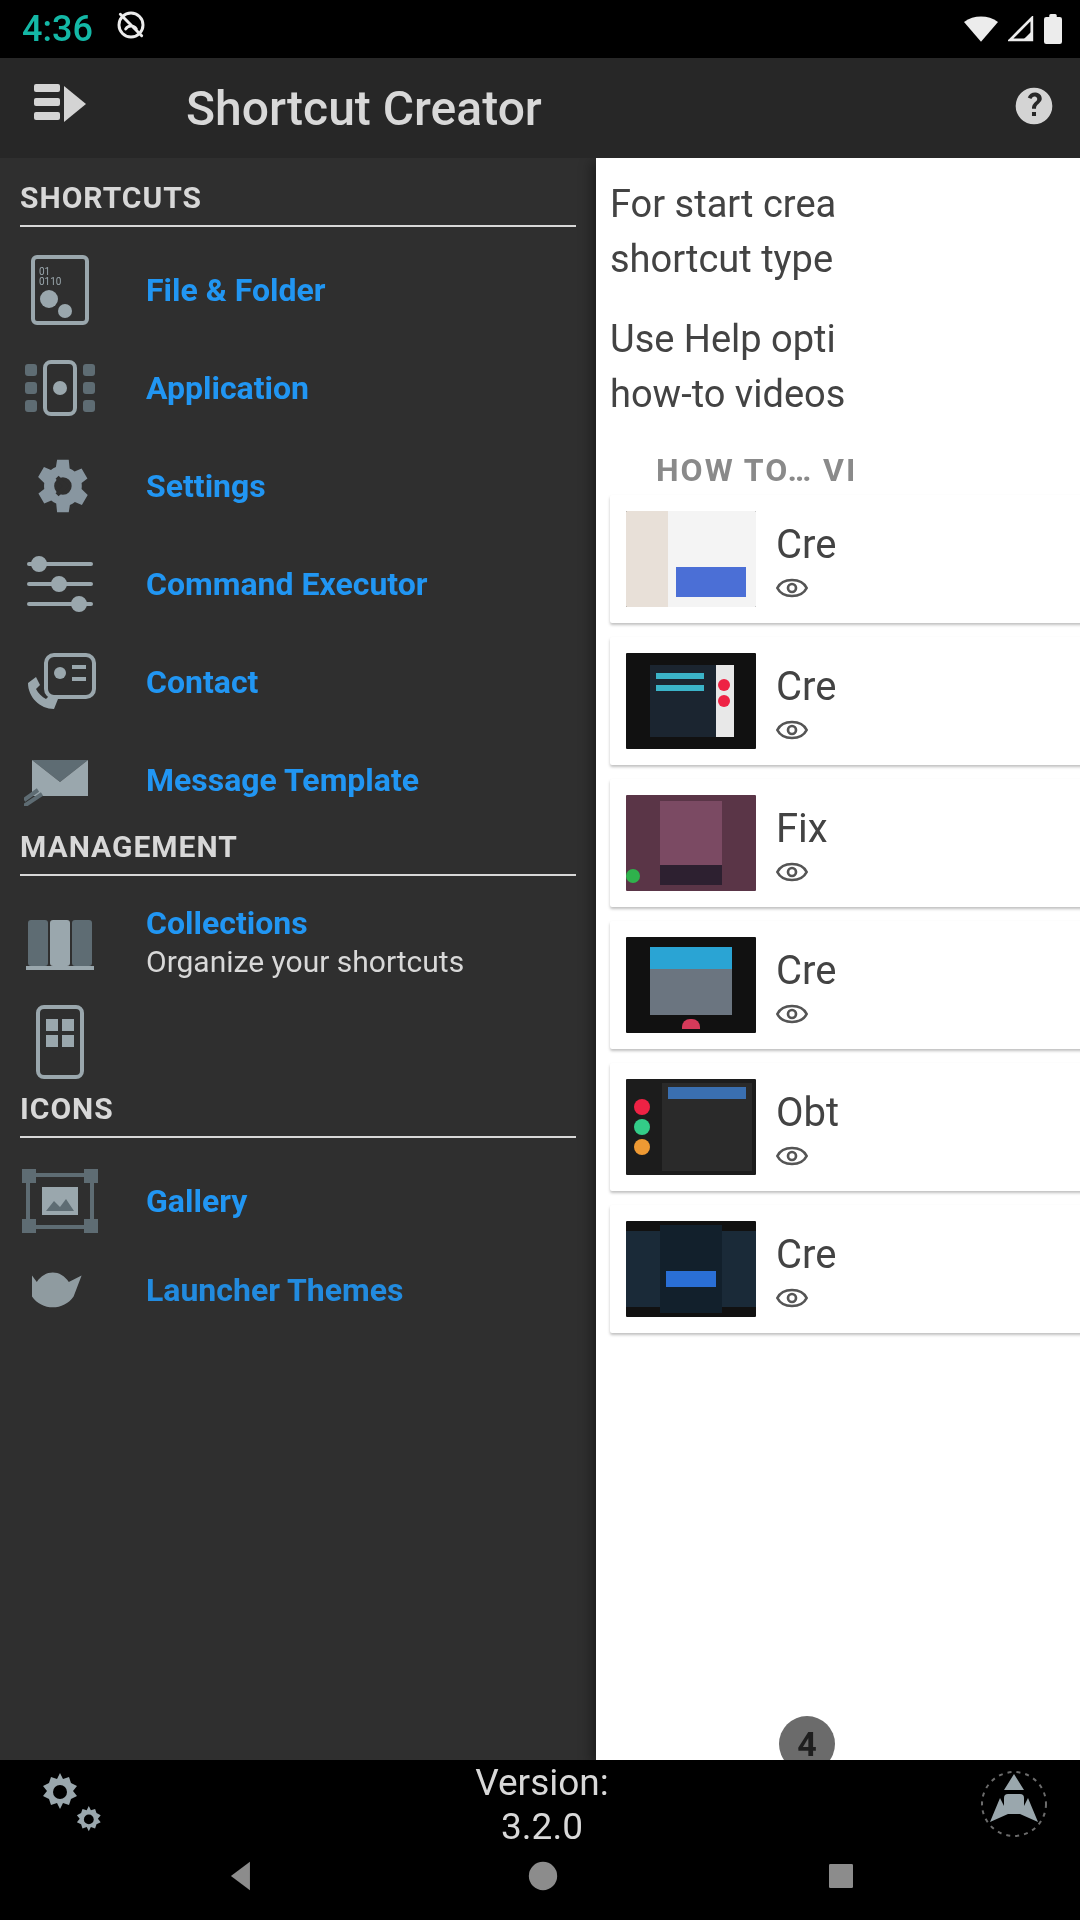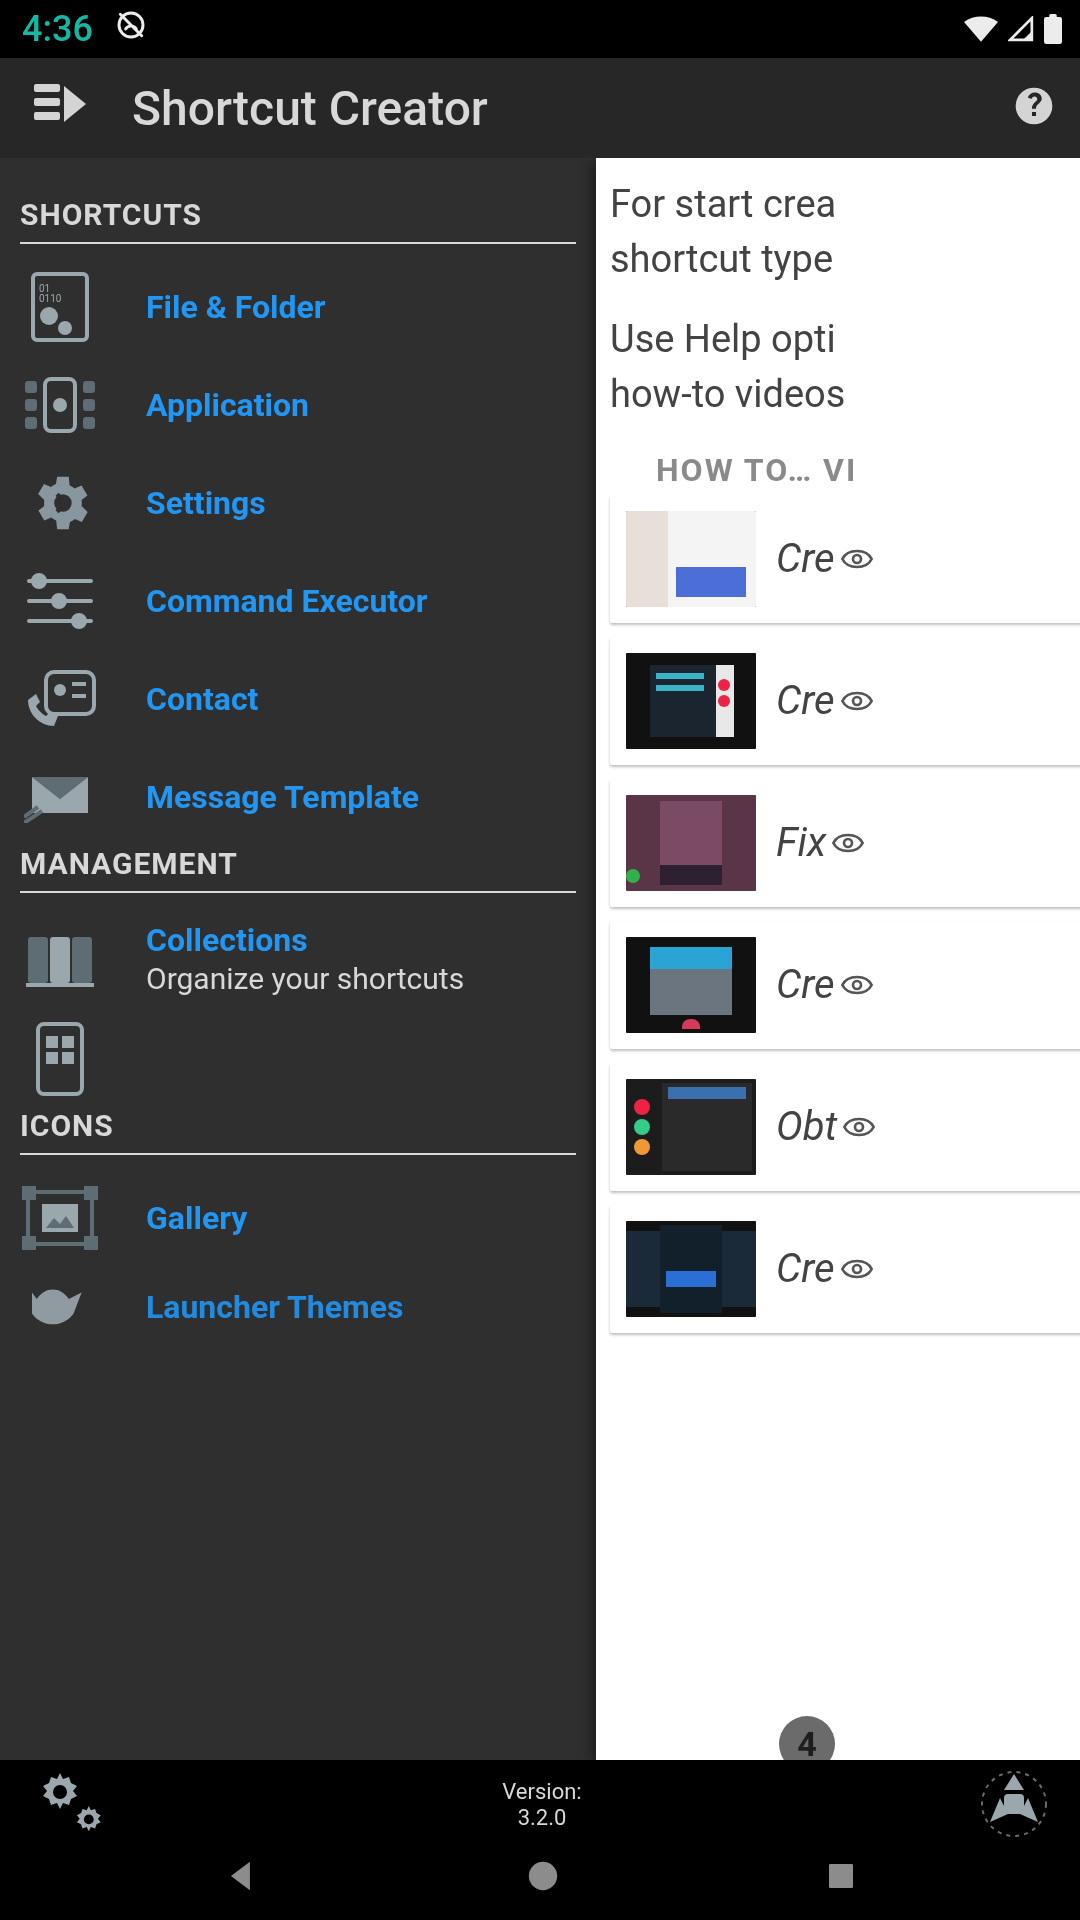--- a/index.html
+++ b/index.html
@@ -26,21 +26,21 @@
   .status-right { display: flex; align-items: center; gap: 10px; }
   .status-right svg { display: block; }
 
   
   .app-bar {
     height: 100px;
     background: #272727;
     display: flex;
     align-items: center;
     padding: 0 24px 0 34px;
-    gap: 42px;
+    gap: 96px;
   }
   .app-bar .title {
     flex: 1;
     font-size: 48px;
     font-weight: 500;
     color: #d8d8d8;
   }
 
   
   .main {
@@ -56,21 +56,21 @@
     overflow: hidden;
   }
   .section-header {
     font-size: 30px;
     font-weight: 700;
     letter-spacing: 1px;
     color: #d8d8d8;
     padding-bottom: 10px;
     border-bottom: 2px solid #d8d8d8;
   }
-  .section-header:first-child { margin-top: 17px; }
+  .section-header:first-child { margin-top: 0; }
   .menu-list { margin-top: 14px; }
   .menu-item {
     display: flex;
     align-items: center;
     gap: 46px;
     min-height: 80px;
     padding: 14px 0;
   }
   .menu-icon {
     width: 80px;
@@ -128,21 +128,21 @@
   }
   .thumb {
     width: 130px;
     height: 96px;
     background: #111;
     flex-shrink: 0;
     position: relative;
     border-radius: 1px;
     overflow: hidden;
   }
-  .vc-text { display: flex; flex-direction: row; gap: 6px; font-style: italic; }
+  .vc-text { display: flex; flex-direction: column; gap: 6px; }
   .vc-title { font-size: 40px; font-weight: 400; color: #434343; white-space: nowrap; }
   .vc-meta { display: flex; align-items: center; gap: 8px; }
 
   
   .fab {
     position: absolute;
     top: 1558px;
     right: 245px;
     width: 56px; height: 56px;
     background: #6b6b6b;
@@ -161,21 +161,21 @@
     height: 90px;
     background: #000;
     display: flex;
     align-items: center;
     justify-content: space-between;
     padding: 0 24px;
   }
   .version {
     text-align: center;
     color: #d8d8d8;
-    font-size: 22px;
+    font-size: 37px;
     line-height: 1.2;
   }
 
   
   .nav-bar {
     height: 70px;
     background: #000;
     display: flex;
     align-items: center;
     justify-content: space-around;

